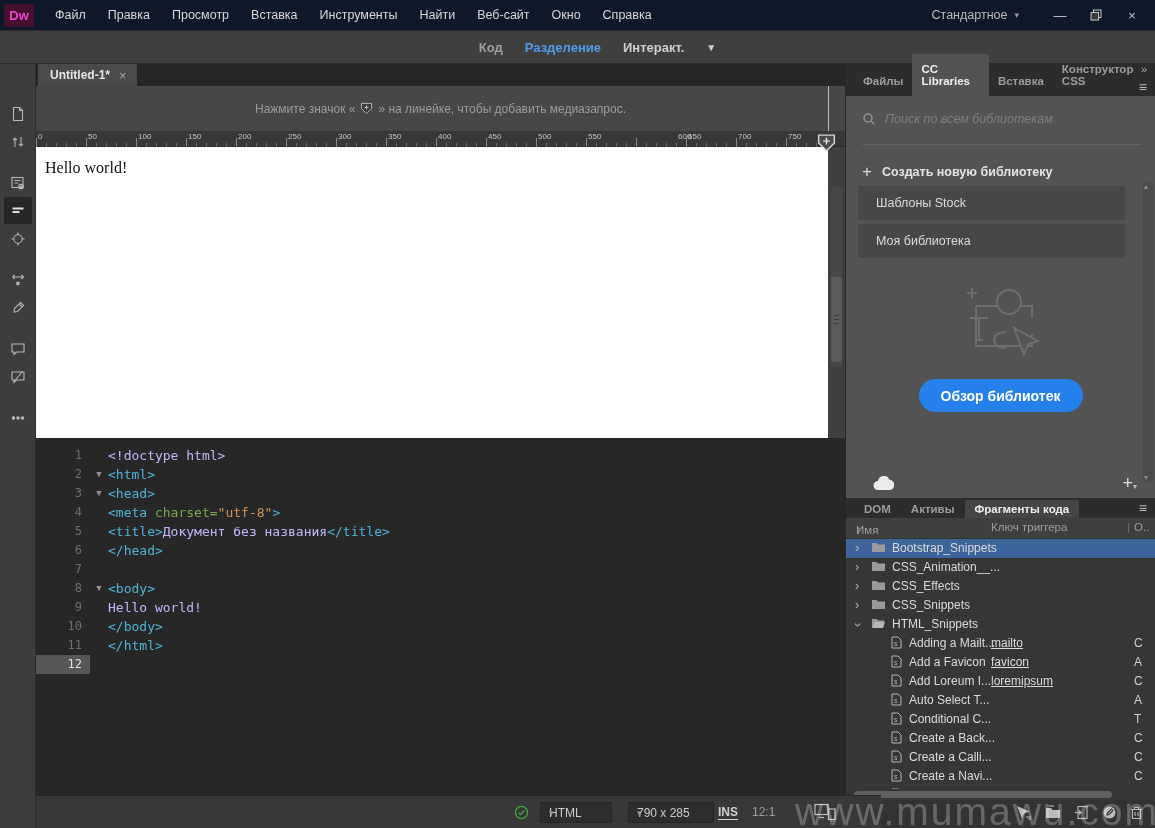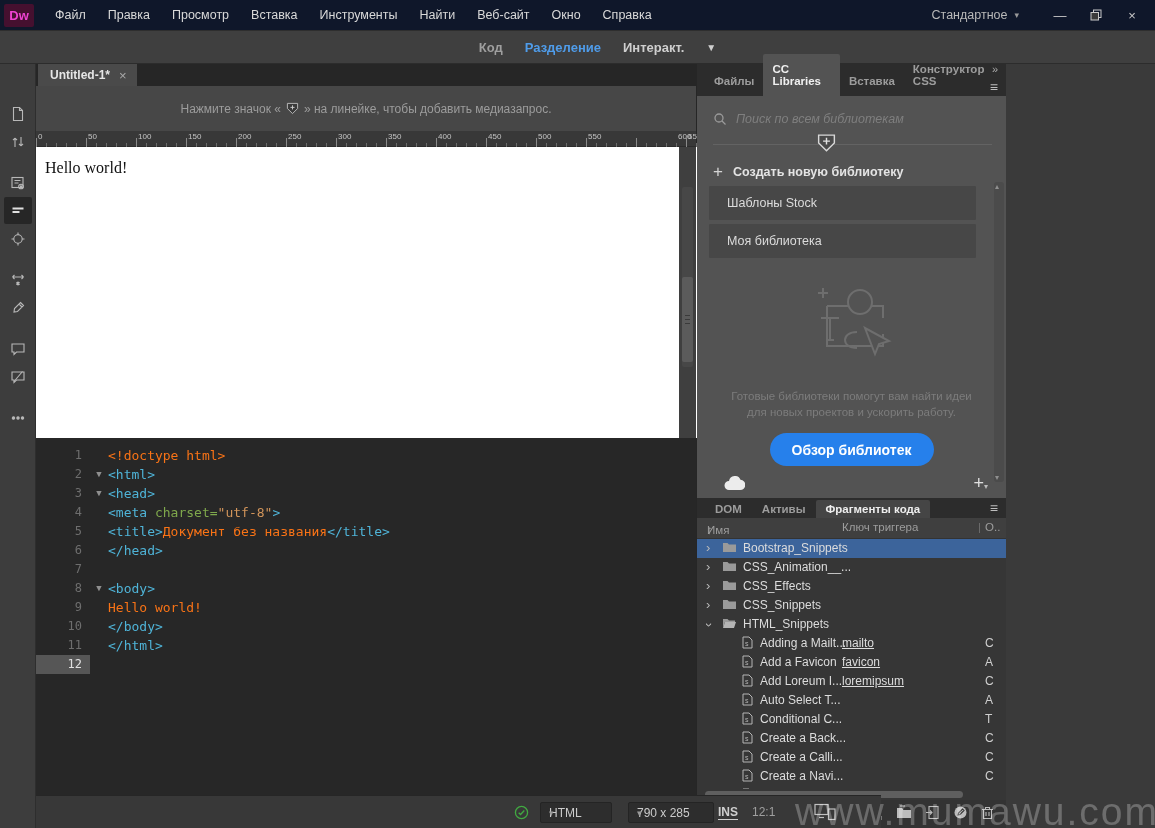--- a/index.html
+++ b/index.html
@@ -28,21 +28,21 @@
 
   
   .main { display:flex; height:764px; }
   .left-toolbar { width:36px; background:#3d3d3d; border-right:1px solid #2e2e2e; display:flex; flex-direction:column; align-items:center; padding-top:36px; }
   .tool { width:28px; height:27px; display:flex; align-items:center; justify-content:center; margin-bottom:1px; border-radius:2px; }
   .tool.gap { margin-top:13px; }
   .tool.active { background:#262626; }
   .tool svg { stroke:#b8b8b8; fill:none; stroke-width:1.1; }
   .tool.active svg { stroke:#e0e0e0; }
 
-  .doc-col { width:660px; display:flex; flex-direction:column; position:relative; }
+  .doc-col { width:809px; display:flex; flex-direction:column; position:relative; }
   .tab-strip { height:22px; background:#262626; display:flex; align-items:flex-end; }
   .doc-tab { height:22px; background:#4a4a4a; color:#e6e6e6; font-size:12px; font-weight:bold;
     display:flex; align-items:center; gap:9px; padding:0 10px 0 12px; margin-left:2px; }
   .tab-close { color:#a9a9a9; font-weight:normal; font-size:13px; }
 
   .hint-strip { height:45px; background:#474747; display:flex; align-items:center; justify-content:center; gap:5px; position:relative; }
   .hint-strip span { color:#9c9c9c; font-size:12px; }
   .mq-line { position:absolute; left:792px; top:0; width:1px; height:45px; background:#bdbdbd; }
 
   .ruler { height:16px; background:#383838; position:relative; border-bottom:1px solid #2c2c2c; }
@@ -61,21 +61,21 @@
   .drag-handle { position:absolute; right:3px; top:130px; width:11px; height:85px; background:#5b5b5b; border-radius:2px;
     display:flex; flex-direction:column; align-items:center; justify-content:center; gap:3px; }
   .drag-handle i { width:5px; height:1px; background:#3a3a3a; display:block; }
 
   .code-view { flex:1; background:#272727; font-family:"DejaVu Sans Mono", monospace; font-size:13px; padding-top:8px; overflow:hidden; }
   .code-line { display:flex; height:19px; line-height:19px; }
   .gut { width:54px; text-align:right; padding-right:8px; color:#6e6e6e; font-size:12px; }
   .code-line.cur .gut { background:#565656; color:#e0e0e0; }
   .fold { width:18px; text-align:center; color:#8f8f8f; font-size:9px; }
   .ct { white-space:pre; }
-  .tk-plain { color:#f97316;text-align:right; }
+  .tk-plain { color:#c4b5fd;text-align:right; }
   .tk-tag { color:#4fb4d8; }
   .tk-attr { color:#7fa84c; }
   .tk-val { color:#d1945a; }
 
   
   .status-bar { position:absolute; left:0; bottom:0; width:845px; height:33px; background:#383838; border-top:1px solid #262626; z-index:4; }
   .status-bar * { position:absolute; }
   .ok-badge { left:478px; top:9px; width:15px; height:15px; }
   .sel-box { top:6px; height:21px; background:#2d2d2d; border:1px solid #242424; border-radius:2px;
     color:#cccccc; font-size:12px; display:flex; align-items:center; justify-content:space-between; padding:0 8px; position:absolute; }
@@ -429,24 +429,20 @@
               <path d="M26 4v10M21 9h10"></path>
               <path d="M30 22h44v-0M30 22v40h44" stroke-dasharray="none"></path>
               <path d="M74 22h12v12M74 62h12V50"></path>
               <circle cx="63" cy="18" r="12" fill="#535353"></circle>
               <path d="M24 34h18M33 34v22M29 56h8"></path>
               <path d="M60 48c-8 0-12 4-12 8s4 8 12 8"></path>
               <path d="M68 44l10 26 4-10 10-3z" fill="#535353"></path>
             </g>
           </svg>
         </div>
-        <div class="cc-cap">
-          <div>Готовые библиотеки помогут вам найти идеи</div>
-          <div>для новых проектов и ускорить работу.</div>
-        </div>
         <button class="cc-btn">Обзор библиотек</button>
         <div class="cc-footer">
           <svg class="cloud" width="22" height="15" viewBox="0 0 22 15">
               <path d="M6 14a4.5 4.5 0 010-9 6 6 0 0111.5-1.2A4 4 0 0117 14z" fill="#ececec"></path>
             </svg>
           <span class="add-lib"><span>+</span><span class="caret">▾</span></span>
         </div>
         <div class="rp-scroll">
             <span class="a1">▴</span>
             <span class="a2">▾</span>

